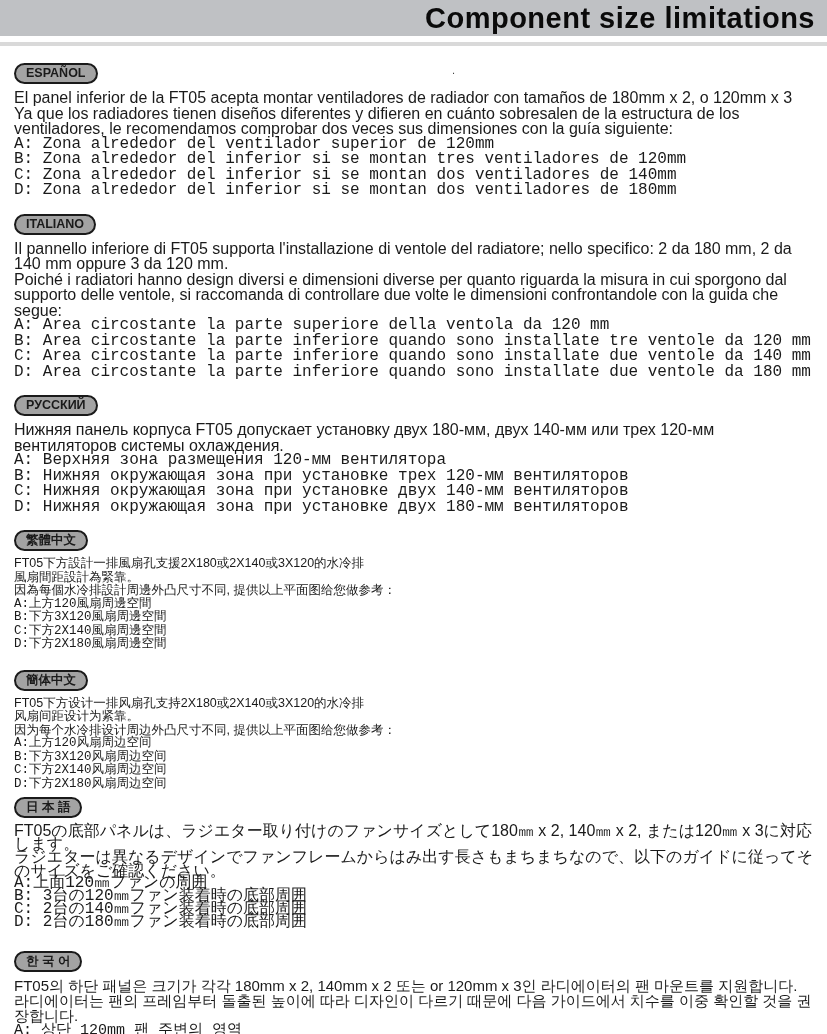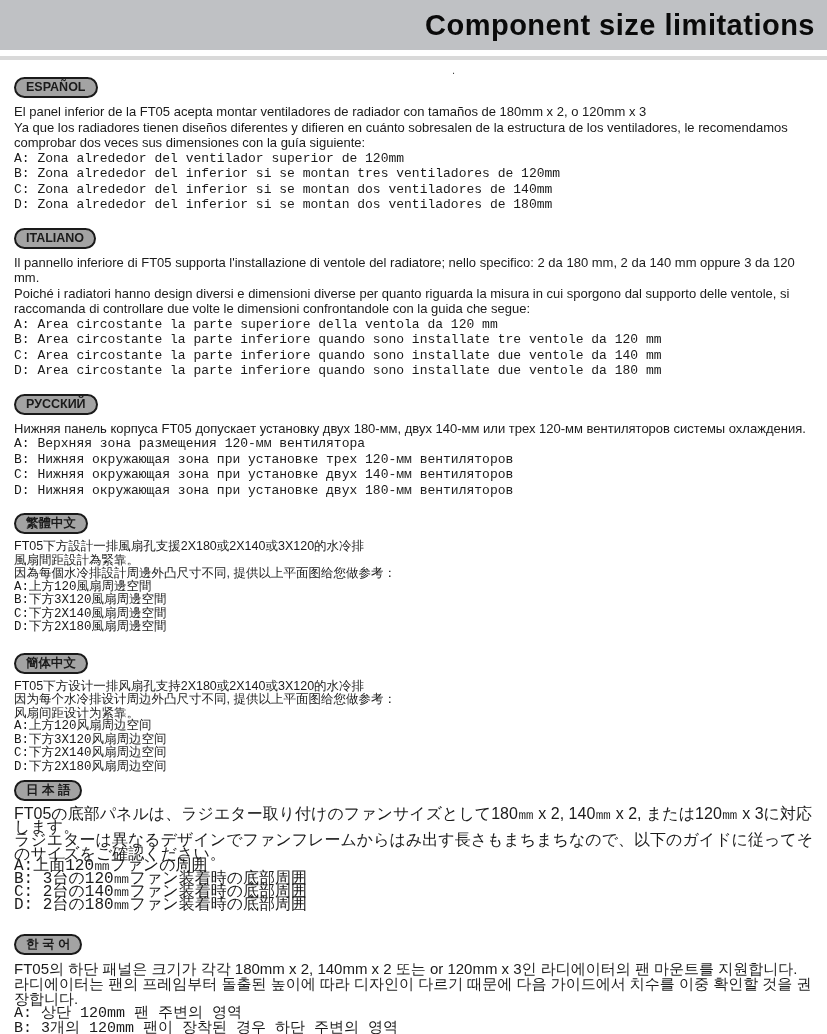--- a/index.html
+++ b/index.html
@@ -5,21 +5,21 @@
   * { margin: 0; padding: 0; box-sizing: border-box; }
   html, body {
     width: 827px; height: 1034px;
     background: #ffffff;
     font-family: "Liberation Sans", "DejaVu Sans", sans-serif;
     color: #1a1a1a;
     overflow: hidden;
     position: relative;
   }
   .header-bar {
-    width: 827px; height: 50px;
+    width: 827px; height: 36px;
     background: #bfc1c4;
     display: flex; align-items: center; justify-content: flex-end;
     padding-right: 12px;
   }
   .header-title {
     font-size: 29px;
     font-weight: 700;
     letter-spacing: 0.5px;
     color: #0a0a0a;
   }
@@ -41,21 +41,21 @@
     border-radius: 11px;
     background: #a3a3a3;
     padding: 1px 10px 2px 10px;
     font-weight: 700;
     font-size: 12.5px;
     line-height: 14px;
     margin-bottom: 6px;
     white-space: nowrap;
   }
   .ln { white-space: normal; }
-  .sec-latin .ln { font-size: 13px; line-height: 15.5px; }
+  .sec-latin .ln { font-size: 16px; line-height: 15.5px; }
   .sec-cjk .ln { font-size: 12.5px; line-height: 13.5px; }
   .sec-jp .ln { font-size: 16px; line-height: 13.2px; }
   .sec-kr .ln { font-size: 15px; line-height: 15px; }
   .guide { white-space: nowrap; font-family: Liberation Mono, monospace; }
   .mb-lat { margin-bottom: 15px; }
   .mb-tc  { margin-bottom: 18px; }
   .mb-sc  { margin-bottom: 6px; }
   .mb-jp  { margin-bottom: 21px; }
 </style>
 </head>
@@ -115,22 +115,22 @@
     <p class="ln guide">B:下方3X120風扇周邊空間</p>
     <p class="ln guide">C:下方2X140風扇周邊空間</p>
     <p class="ln guide">D:下方2X180風扇周邊空間</p>
   </section>
 
   <section class="sec-cjk mb-sc">
     <div class="pill">
       <span>簡体中文</span>
     </div>
     <p class="ln">FT05下方设计一排风扇孔支持2X180或2X140或3X120的水冷排</p>
+    <p class="ln">风扇间距设计为紧靠。</p>
     <p class="ln">因为每个水冷排设计周边外凸尺寸不同, 提供以上平面图给您做参考：</p>
-    <p class="ln">风扇间距设计为紧靠。</p>
     <p class="ln guide">A:上方120风扇周边空间</p>
     <p class="ln guide">B:下方3X120风扇周边空间</p>
     <p class="ln guide">C:下方2X140风扇周边空间</p>
     <p class="ln guide">D:下方2X180风扇周边空间</p>
   </section>
 
   <section class="sec-jp mb-jp">
     <div class="pill">
       <span>日 本 語</span>
     </div>

